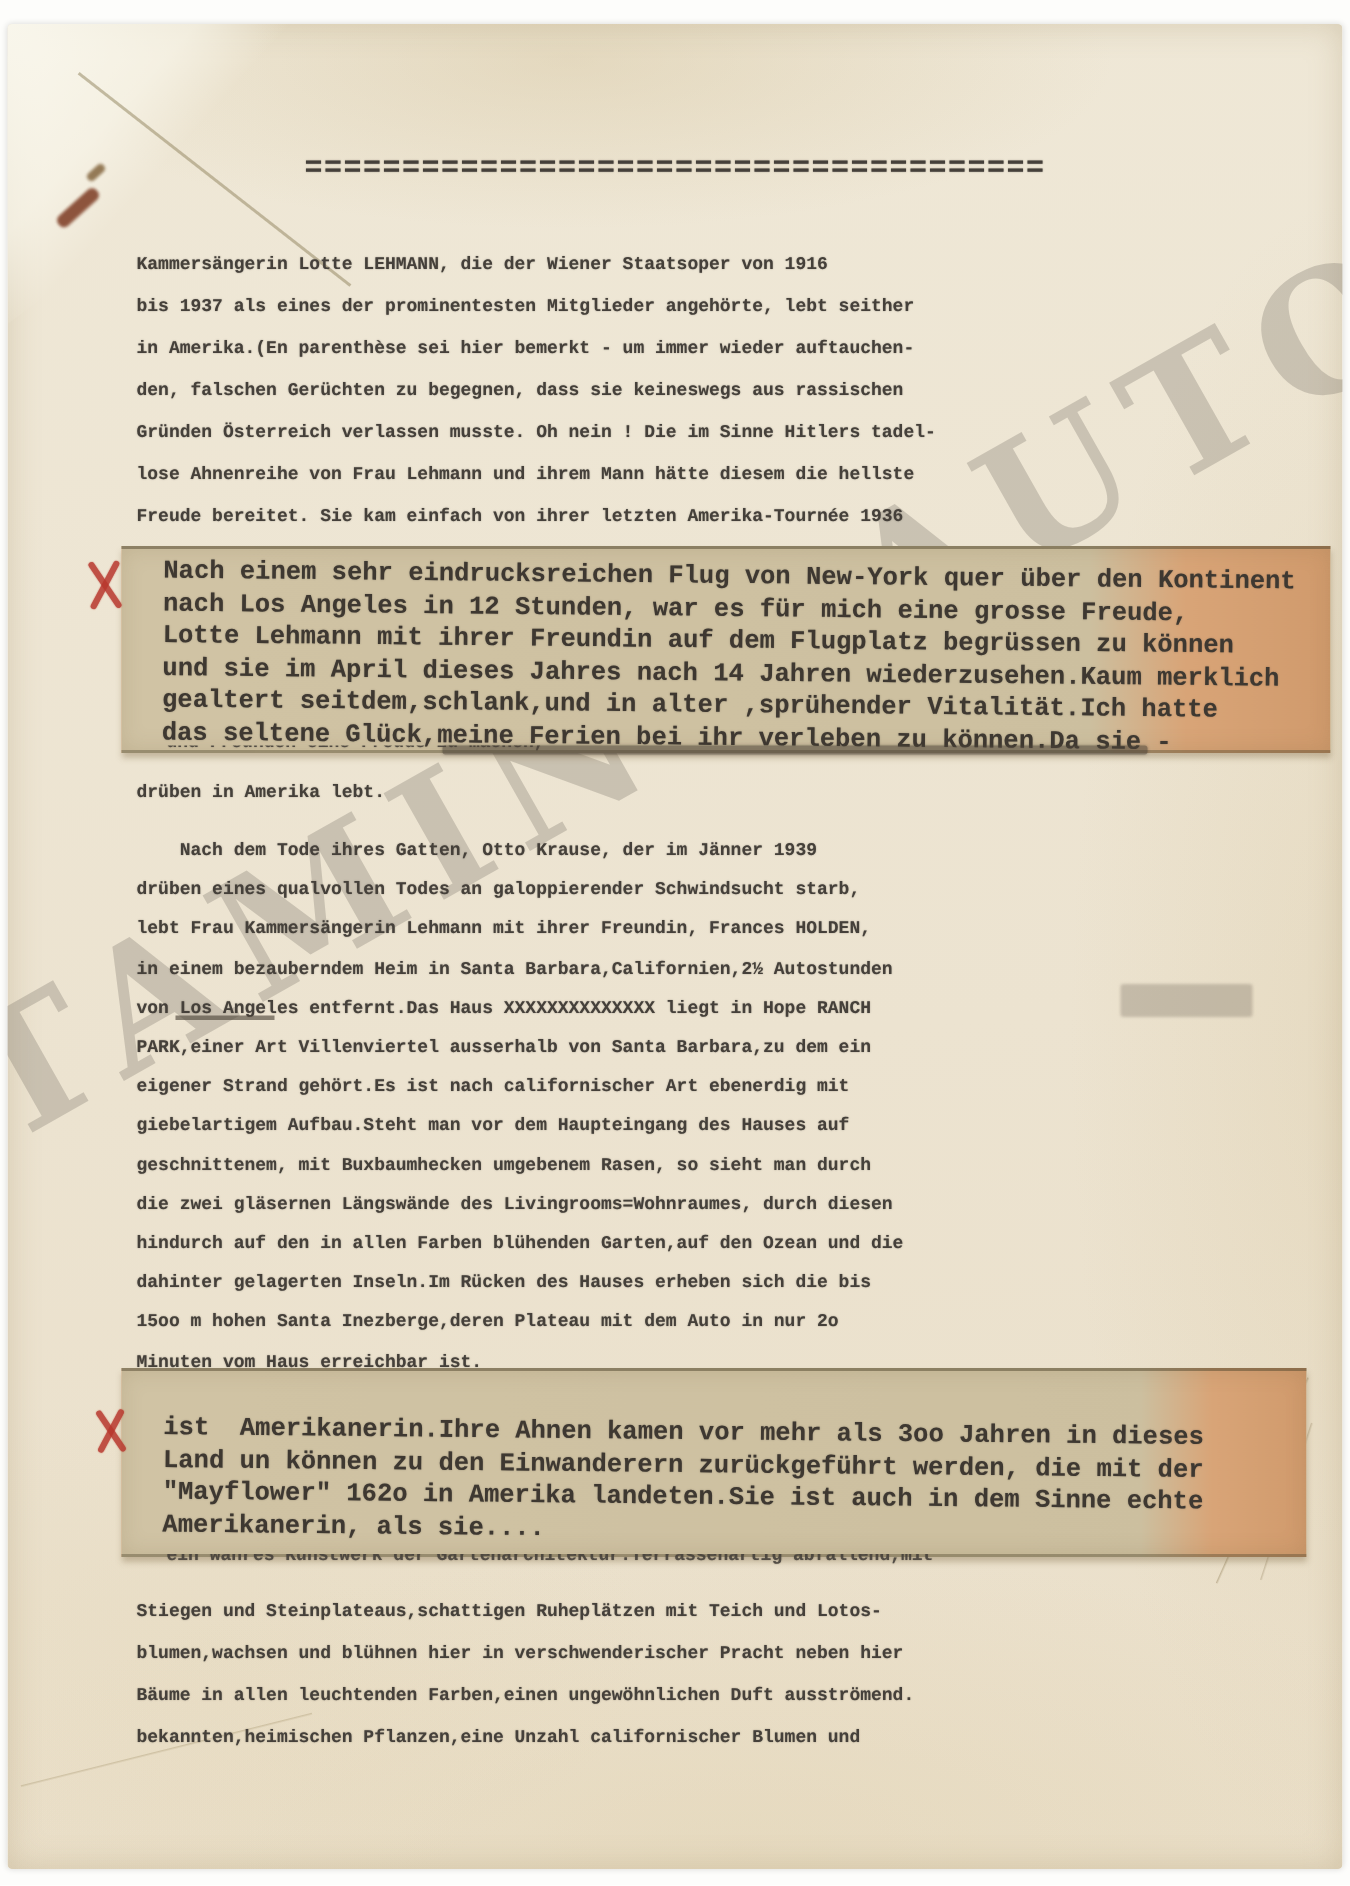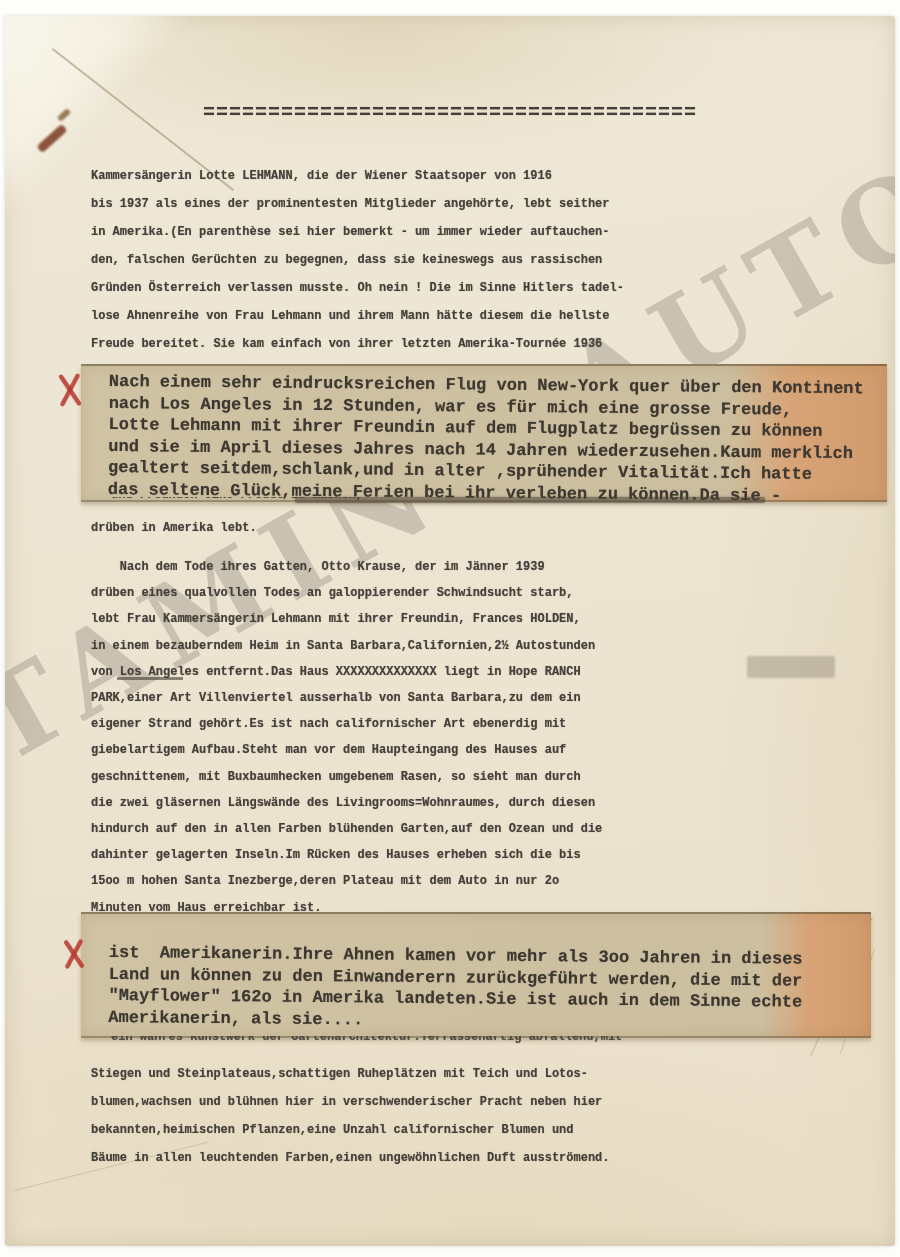--- a/index.html
+++ b/index.html
@@ -154,18 +154,18 @@
       <span class="s2" style="height:32px;"></span>
     </div>
 
     <div class="cutline" style="top:1020px;height:16px;width:790px;">
       <div class="tl" style="margin-top:-6px;">ein wahres Kunstwerk der Gartenarchitektur.Terrassenartig abfallend,mit</div>
     </div>
 
     <div class="para p3" style="left:86px;top:1044px;">
       <div class="tl">Stiegen und Steinplateaus,schattigen Ruheplätzen mit Teich und Lotos-</div>
       <div class="tl">blumen,wachsen und blühnen hier in verschwenderischer Pracht neben hier</div>
+      <div class="tl">Bäume in allen leuchtenden Farben,einen ungewöhnlichen Duft ausströmend.</div>
       <div class="tl">bekannten,heimischen Pflanzen,eine Unzahl californischer Blumen und</div>
-      <div class="tl">Bäume in allen leuchtenden Farben,einen ungewöhnlichen Duft ausströmend.</div>
     </div>
 
   </div>
 </div>
 
 </body></html>

